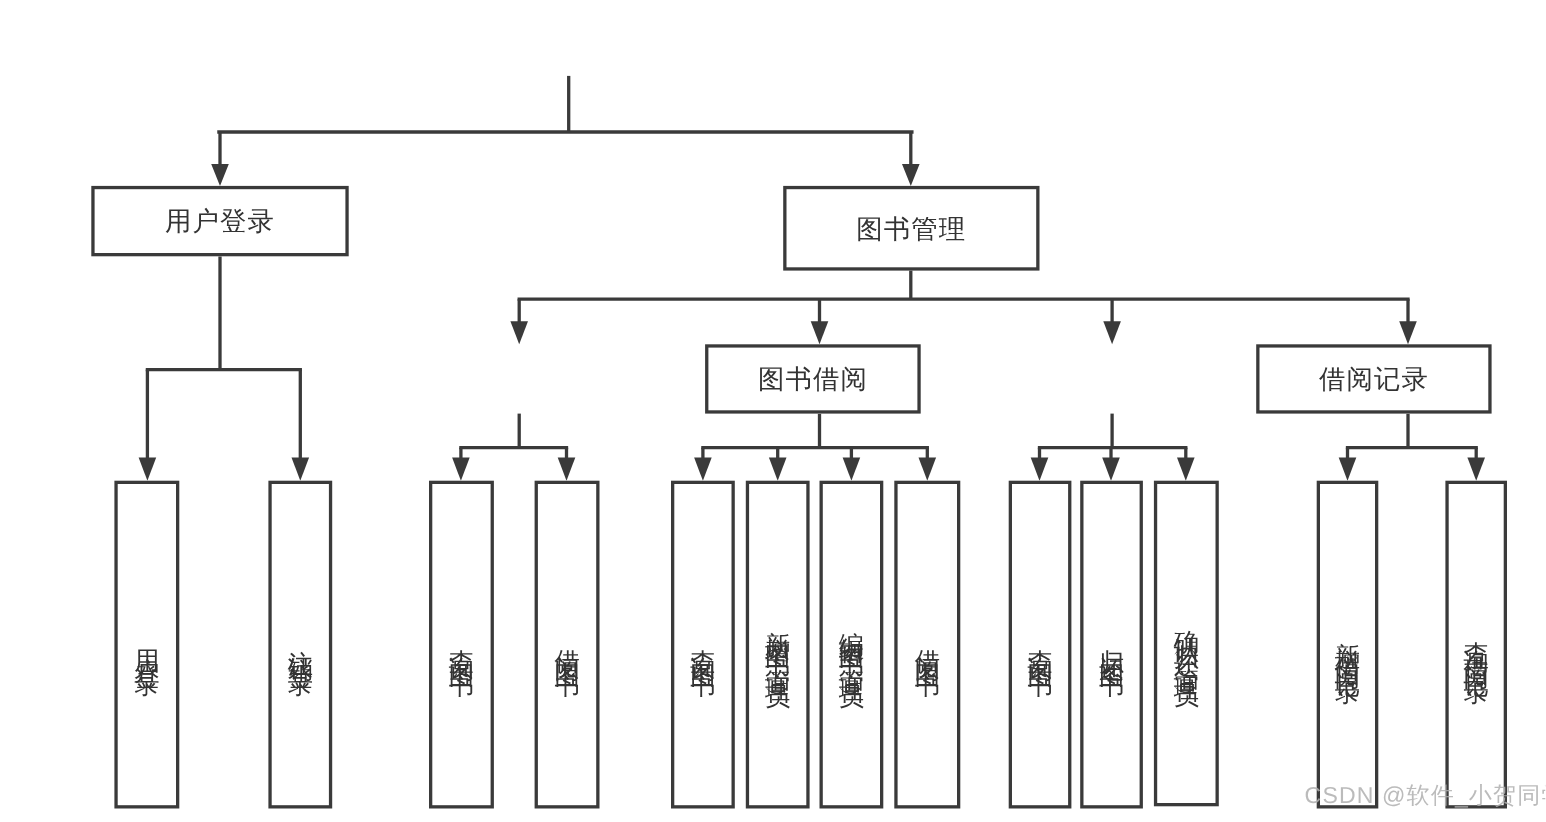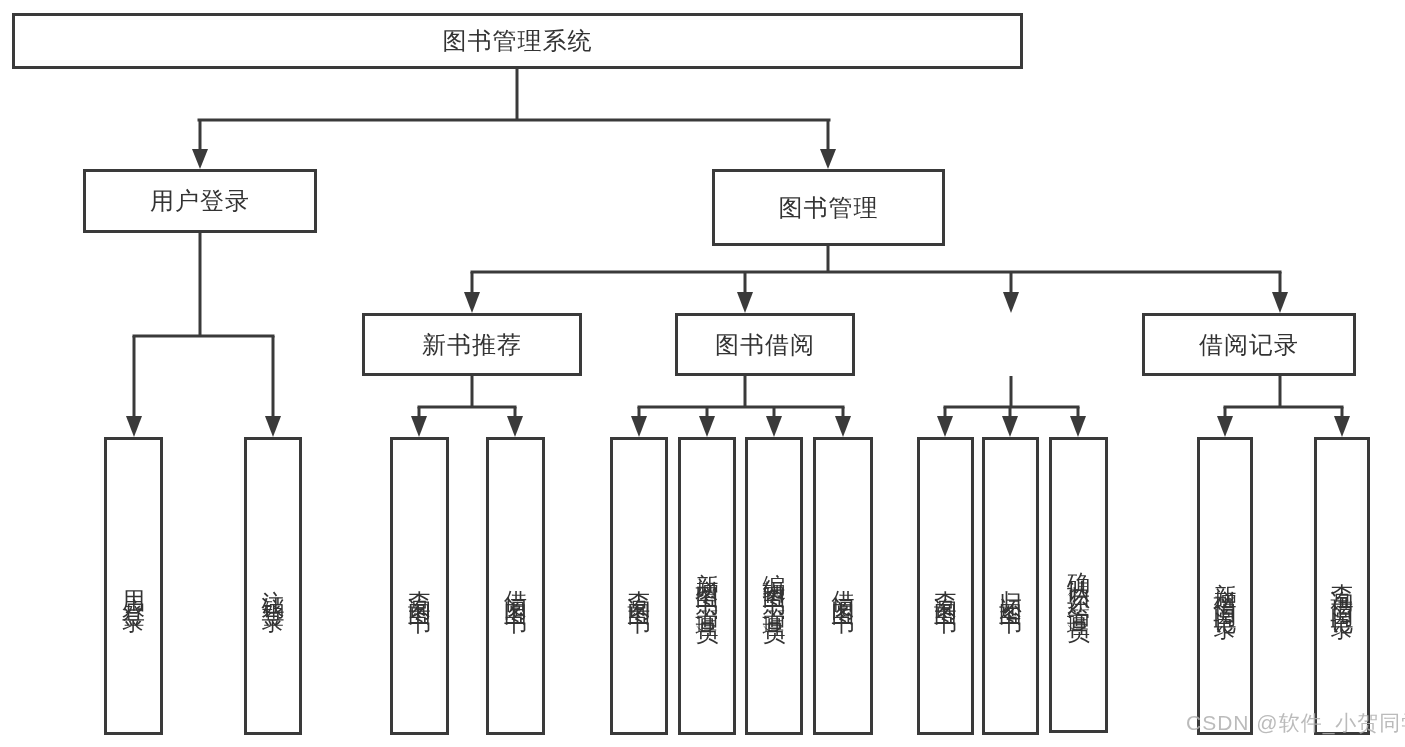--- a/index.html
+++ b/index.html
@@ -130,35 +130,29 @@
     <g>
       <line x1="1280" y1="376" x2="1280" y2="407"></line>
       <line x1="1225" y1="407" x2="1342" y2="407" stroke-linecap="square"></line>
       <line x1="1225" y1="407" x2="1225" y2="418"></line>
       <polygon points="1217,416 1233,416 1225,437" stroke="none"></polygon>
       <line x1="1342" y1="407" x2="1342" y2="418"></line>
       <polygon points="1334,416 1350,416 1342,437" stroke="none"></polygon>
     </g>
   </svg>
 
-  <div class="node h" style="left:12px;top:13px;width:1011px;height:56px">
-    <span>图书管理系统</span>
-  </div>
 
   <div class="node h" style="left:83px;top:169px;width:234px;height:64px">
     <span>用户登录</span>
   </div>
   <div class="node h" style="left:712px;top:169px;width:233px;height:77px">
     <span>图书管理</span>
   </div>
 
-  <div class="node h" style="left:362px;top:313px;width:220px;height:63px">
-    <span>新书推荐</span>
-  </div>
-  <div class="node h" style="left:675px;top:313px;width:180px;height:63px">
+  <div class="node h" style="left:641px;top:313px;width:196px;height:63px">
     <span>图书借阅</span>
   </div>
   <div class="node h" style="left:1142px;top:313px;width:214px;height:63px">
     <span>借阅记录</span>
   </div>
 
   <div class="node v" style="left:104px;top:437px;width:59px;height:298px">
     <span>用户登录</span>
   </div>
   <div class="node v" style="left:244px;top:437px;width:58px;height:298px">

